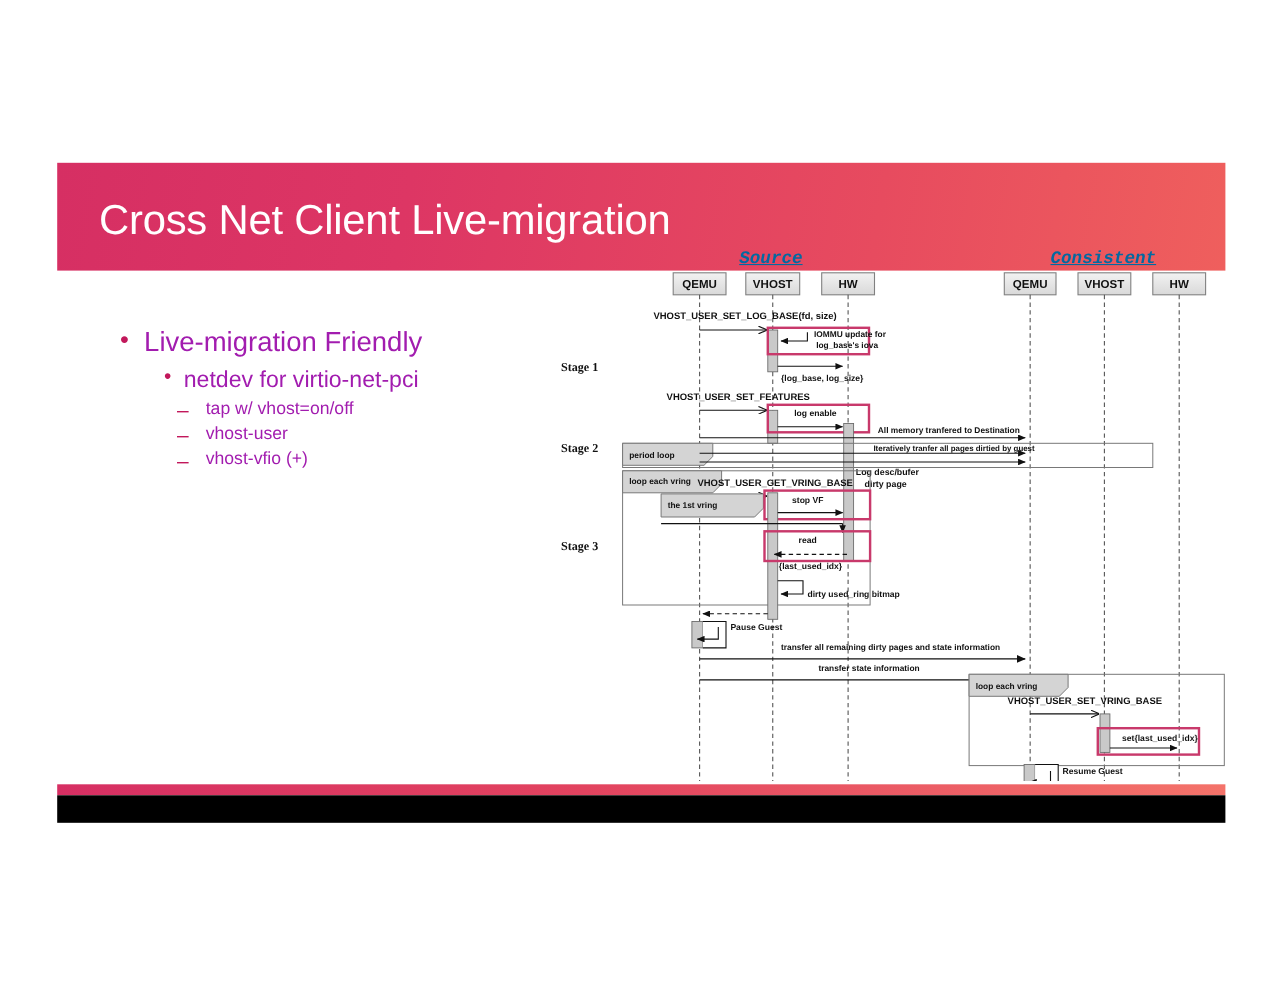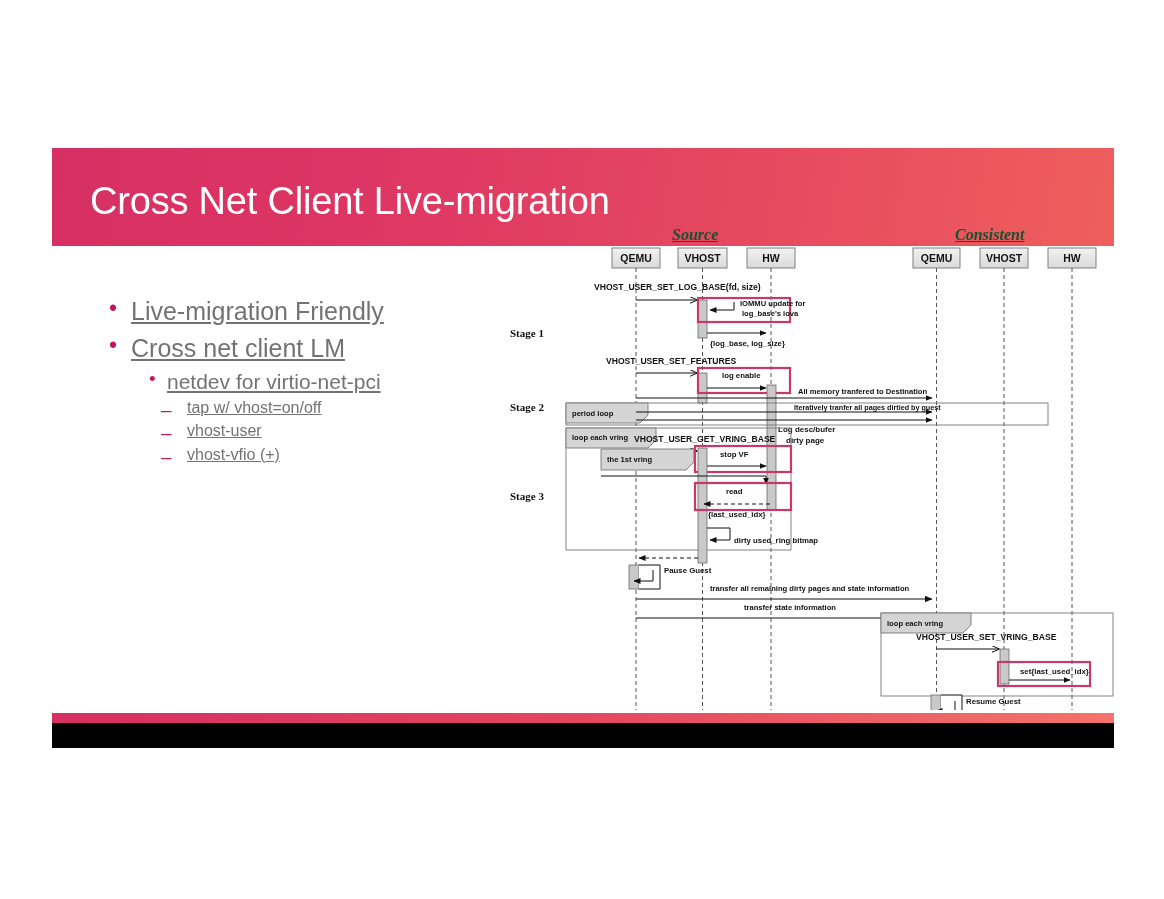--- a/index.html
+++ b/index.html
@@ -6,28 +6,28 @@
   body{width:1164px;height:899px;position:relative;font-family:"Liberation Sans",sans-serif;overflow:hidden;}
 
   .slide{position:absolute;left:0;top:0;width:1164px;height:899px;background:#fff;}
 
   
   .header-band{position:absolute;left:52px;top:148px;width:1062px;height:98px;
     background:linear-gradient(100deg,#d62f63 0%,#dd3664 30%,#e74b5f 70%,#ef5f5d 100%);}
   .slide-title{position:absolute;left:90px;top:180px;font-size:38px;color:#ffffff;
     font-family:"Liberation Sans",sans-serif;font-weight:400;letter-spacing:-.2px;white-space:nowrap;}
 
-  .sd-side-label{position:absolute;color:#14532d;font-weight:bold;font-style:italic;
-    text-decoration:underline;font-size:16px;font-family:Liberation Serif, serif;white-space:nowrap;}
+  .sd-side-label{position:absolute;color:#0369a1;font-weight:bold;font-style:italic;
+    text-decoration:underline;font-size:16px;font-family:Liberation Mono, monospace;white-space:nowrap;}
   #src-label{left:672px;top:226px;}
   #dst-label{left:955px;top:226px;}
 
   
   .bullets{position:absolute;left:105px;top:295px;width:420px;}
-  .b1,.b2,.b3{position:relative;color:#737373;font-family:"Liberation Sans",sans-serif;text-decoration:underline;}
+  .b1,.b2,.b3{position:relative;color:#a21caf;font-family:"Liberation Sans",sans-serif;}
   .b1{font-size:25px;line-height:1.30;padding-left:26px;margin-bottom:4px;}
   .b1::before{content:"\2022";position:absolute;left:4px;top:-1px;color:#c2185b;font-size:23px;}
   .b2{font-size:21px;line-height:1.30;padding-left:62px;margin-bottom:2px;}
   .b2::before{content:"\2022";position:absolute;left:44px;top:-1px;color:#c2185b;font-size:19px;}
   .b3{font-size:16px;line-height:1.32;padding-left:82px;margin-bottom:2px;}
   .b3::before{content:"\2013";position:absolute;left:56px;top:0px;color:#c2185b;font-size:19px;}
 
   
   .diagram{position:absolute;left:498px;top:240px;width:620px;height:470px;}
   .diagram svg{display:block;}
@@ -43,21 +43,20 @@
 <div class="slide">
 
   <div class="header-band"></div>
   <div class="slide-title">Cross Net Client Live-migration</div>
 
   <div class="sd-side-label" id="src-label">Source</div>
   <div class="sd-side-label" id="dst-label">Consistent</div>
 
   <div class="bullets">
     <div class="b1">Live-migration Friendly</div>
-    <div class="b1">Cross net client LM</div>
     <div class="b2">netdev for virtio-net-pci</div>
     <div class="b3">tap w/ vhost=on/off</div>
     <div class="b3">vhost-user</div>
     <div class="b3">vhost-vfio (+)</div>
   </div>
 
   <div class="diagram">
   <svg width="620" height="470" viewBox="0 0 620 470" xmlns="http://www.w3.org/2000/svg" font-family="Liberation Sans, sans-serif">
     <defs>
       <marker id="ah" markerWidth="7" markerHeight="6" refX="6.5" refY="3" orient="auto" markerUnits="userSpaceOnUse">

